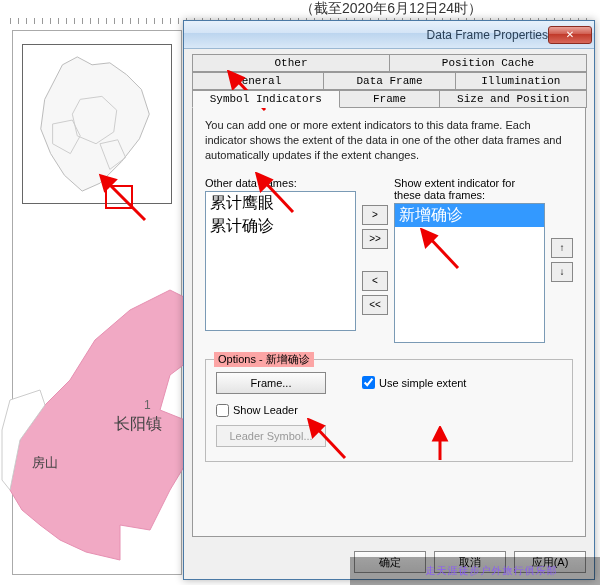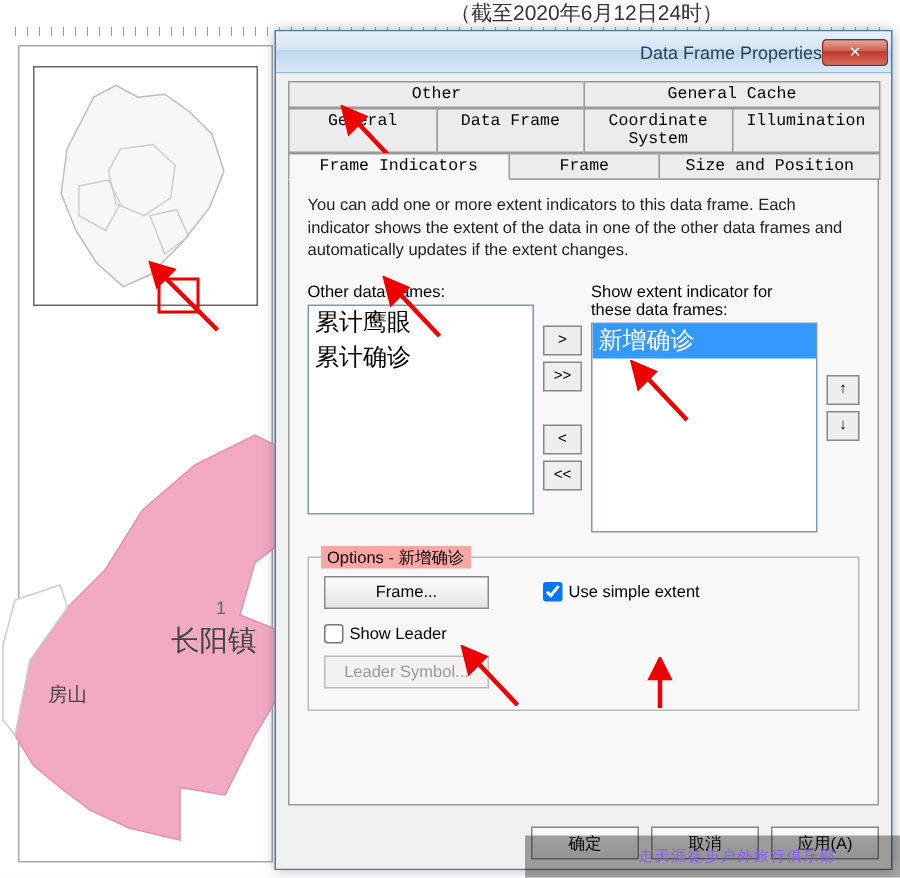--- a/index.html
+++ b/index.html
@@ -37,21 +37,21 @@
     border: 2px solid #e00;
   }
   .main-map {
     position: absolute; left: 0; top: 230px; width: 190px; height: 340px;
   }
   .main-map svg { width: 100%; height: 100%; }
   .district-num {
     position: absolute; left: 144px; top: 398px; font-size: 12px; color: #666;
   }
   .district-label {
-    position: absolute; left: 114px; top: 414px; font-size: 19px; color: #444;
+    position: absolute; left: 114px; top: 414px; font-size: 16px; color: #444;
   }
   .fangshan {
     position: absolute; left: 32px; top: 454px; font-size: 13px; color: #444;
   }
 
   
   .dialog {
     position: absolute; left: 183px; top: 20px; width: 412px; height: 560px;
     border: 1px solid #4a79a5;
     background: #f0f0f0;
@@ -130,21 +130,21 @@
   .opt-row { display: flex; align-items: center; gap: 36px; }
   .btn {
     min-width: 110px; height: 22px;
     border: 1px solid #888; background: linear-gradient(#fdfdfd,#e4e4e4);
     font-size: 11px; cursor: pointer;
     display: inline-flex; align-items: center; justify-content: center;
   }
   .btn:disabled, .btn.disabled {
     color: #999; border-color: #bbb; background: #f2f2f2; cursor: default;
   }
-  .chk-row { display: flex; align-items: flex-end; gap: 4px; margin-top: 10px; font-size: 11px; }
+  .chk-row { display: flex; align-items: center; gap: 4px; margin-top: 10px; font-size: 11px; }
   input[type=checkbox] { width: 13px; height: 13px; }
   .dlg-buttons {
     display: flex; gap: 8px; justify-content: flex-end; padding: 6px 8px;
     background: #f0f0f0;
   }
   .dlg-buttons .btn { min-width: 72px; }
 
   
   .arrow { position: absolute; pointer-events: none; }
   .arrow line, .arrow path { stroke: #e00; stroke-width: 3; fill: #e00; }
@@ -196,30 +196,29 @@
     <span class="titlebar-text">Data Frame Properties</span>
     <div class="close-btn">
       <span>✕</span>
     </div>
   </div>
 
   <div class="dialog-body">
     <div class="tabs">
       <div class="tab-row">
         <div class="tab">Other</div>
-        <div class="tab">General Cache</div>
+        <div class="tab">Position Cache</div>
       </div>
       <div class="tab-row">
         <div class="tab">General</div>
         <div class="tab">Data Frame</div>
-        <div class="tab">Coordinate System</div>
         <div class="tab">Illumination</div>
       </div>
       <div class="tab-row">
-        <div class="tab sel" style="flex:1.5">Frame Indicators</div>
+        <div class="tab sel" style="flex:1.5">Symbol Indicators</div>
         <div class="tab">Frame</div>
         <div class="tab" style="flex:1.5">Size and Position</div>
       </div>
     </div>
 
     <div class="tab-panel">
       <div class="desc">You can add one or more extent indicators to this data frame. Each indicator shows the extent of the data in one of the other data frames and automatically updates if the extent changes.</div>
 
       <div class="lists">
         <div class="list-col">

